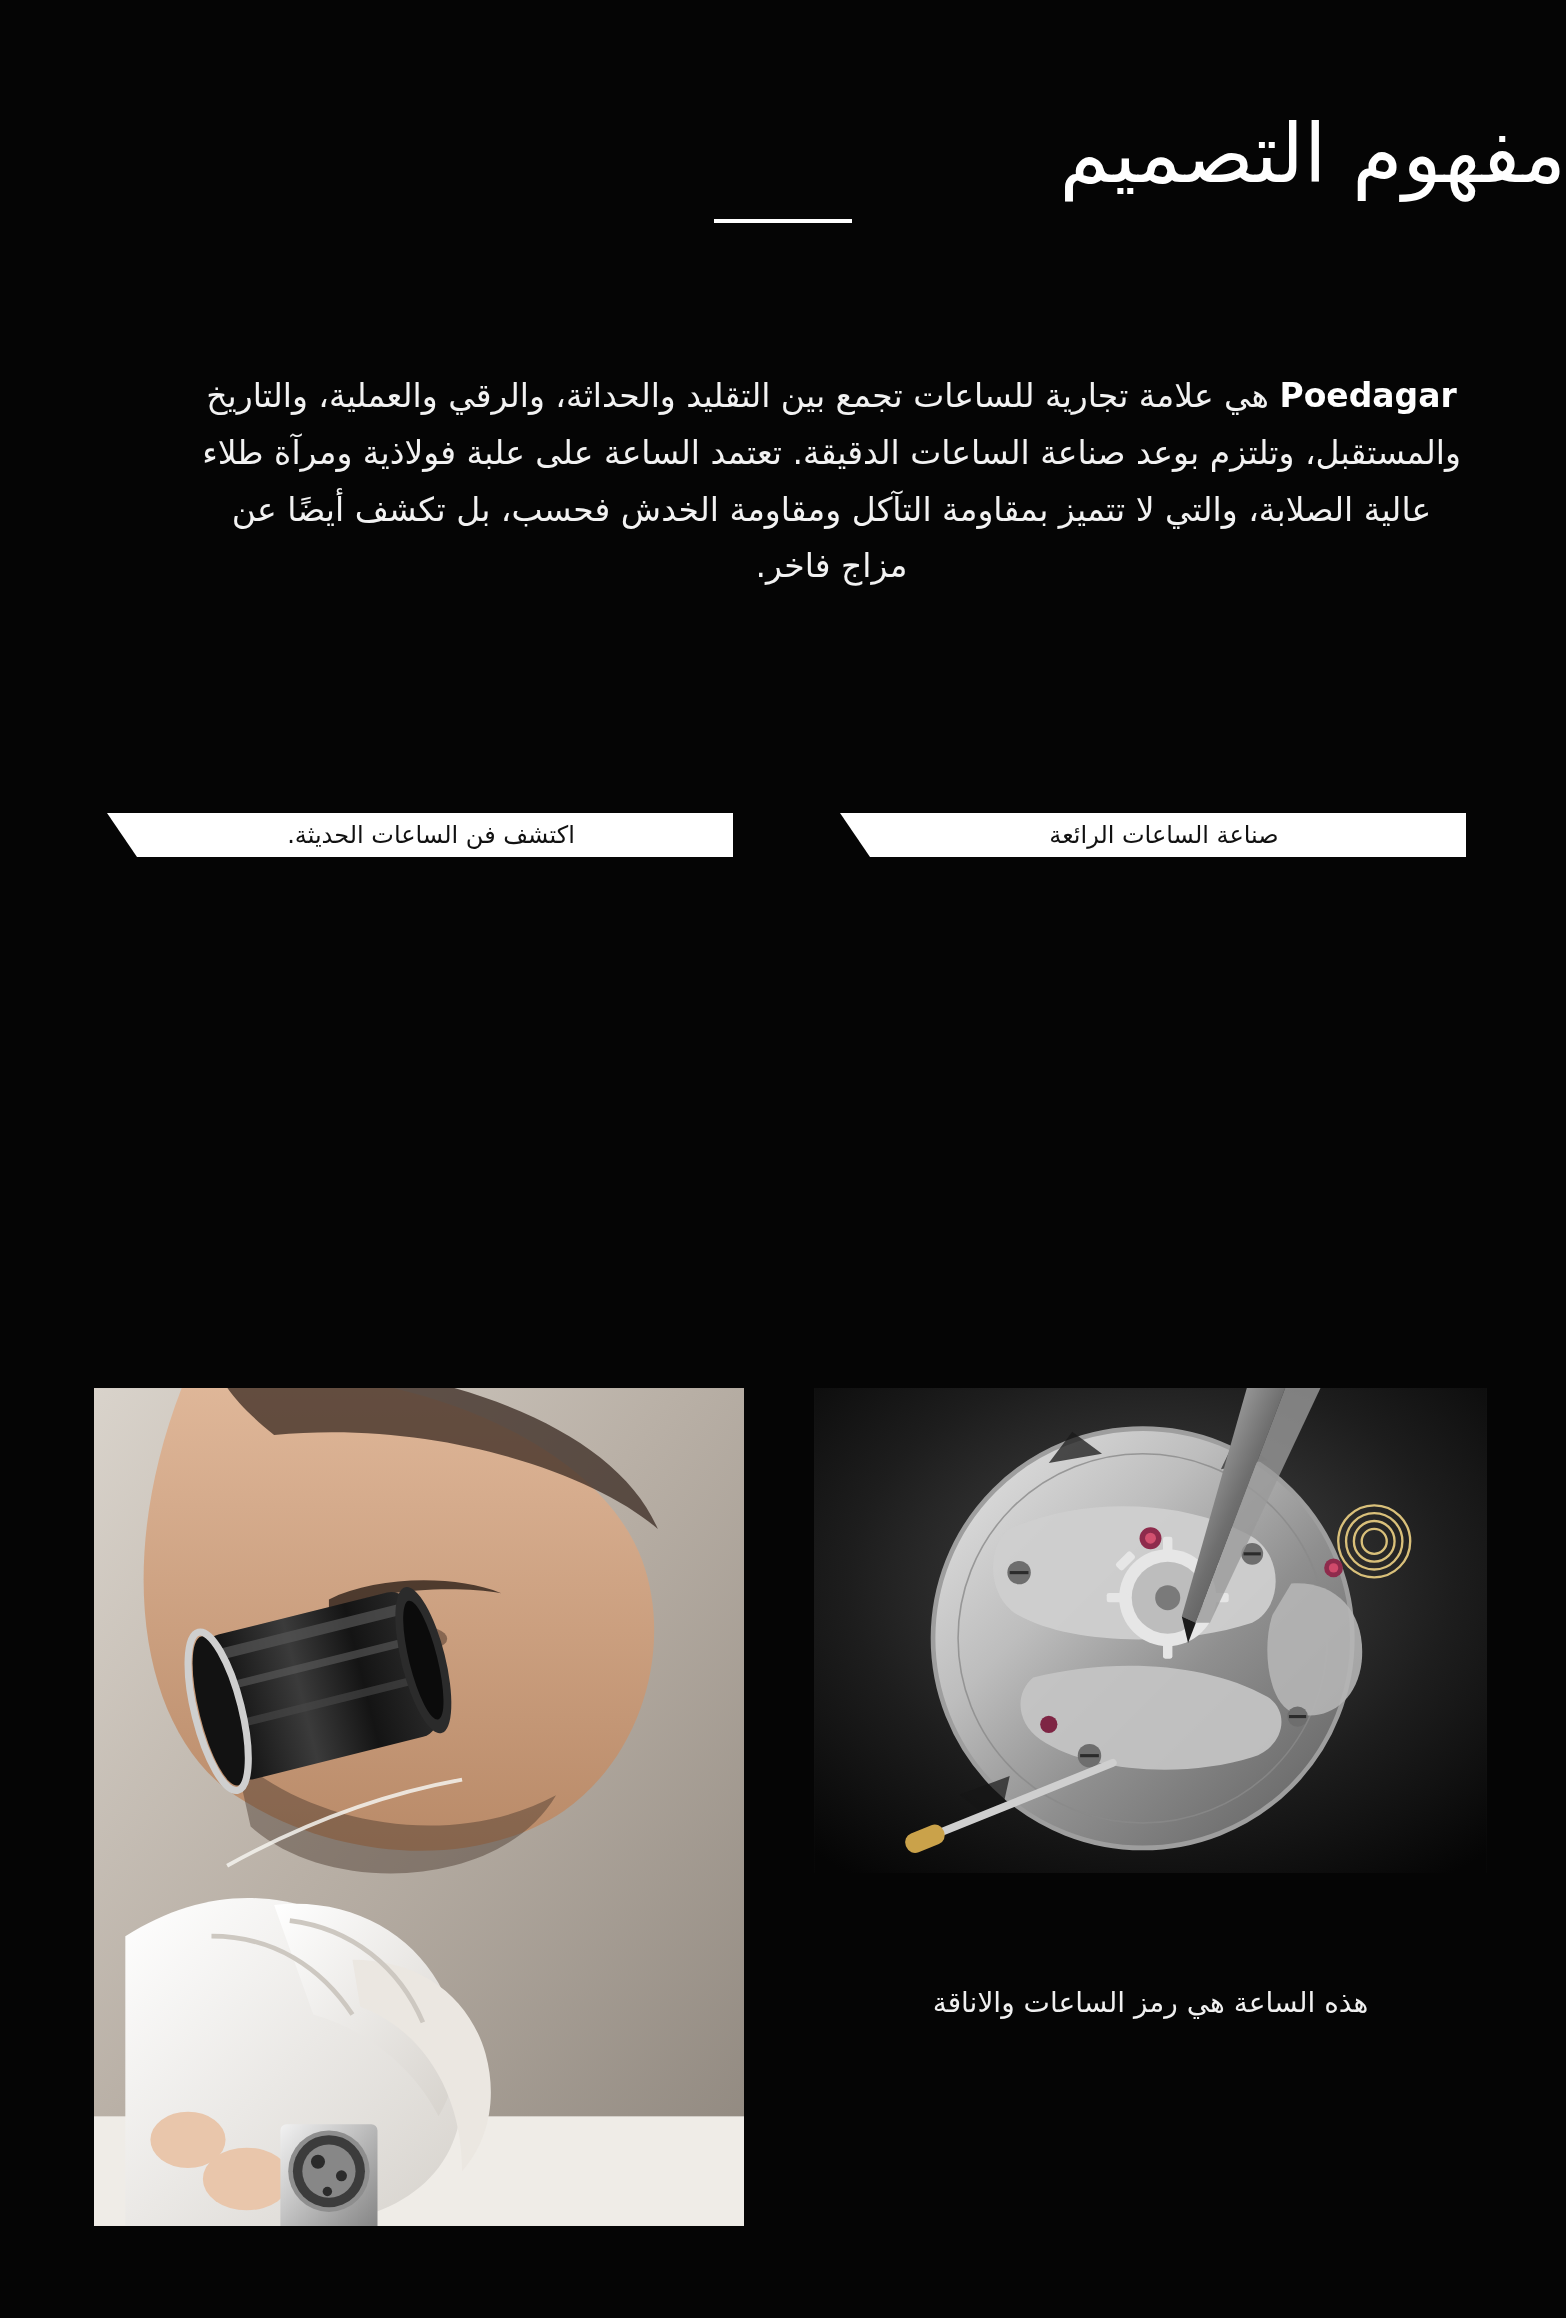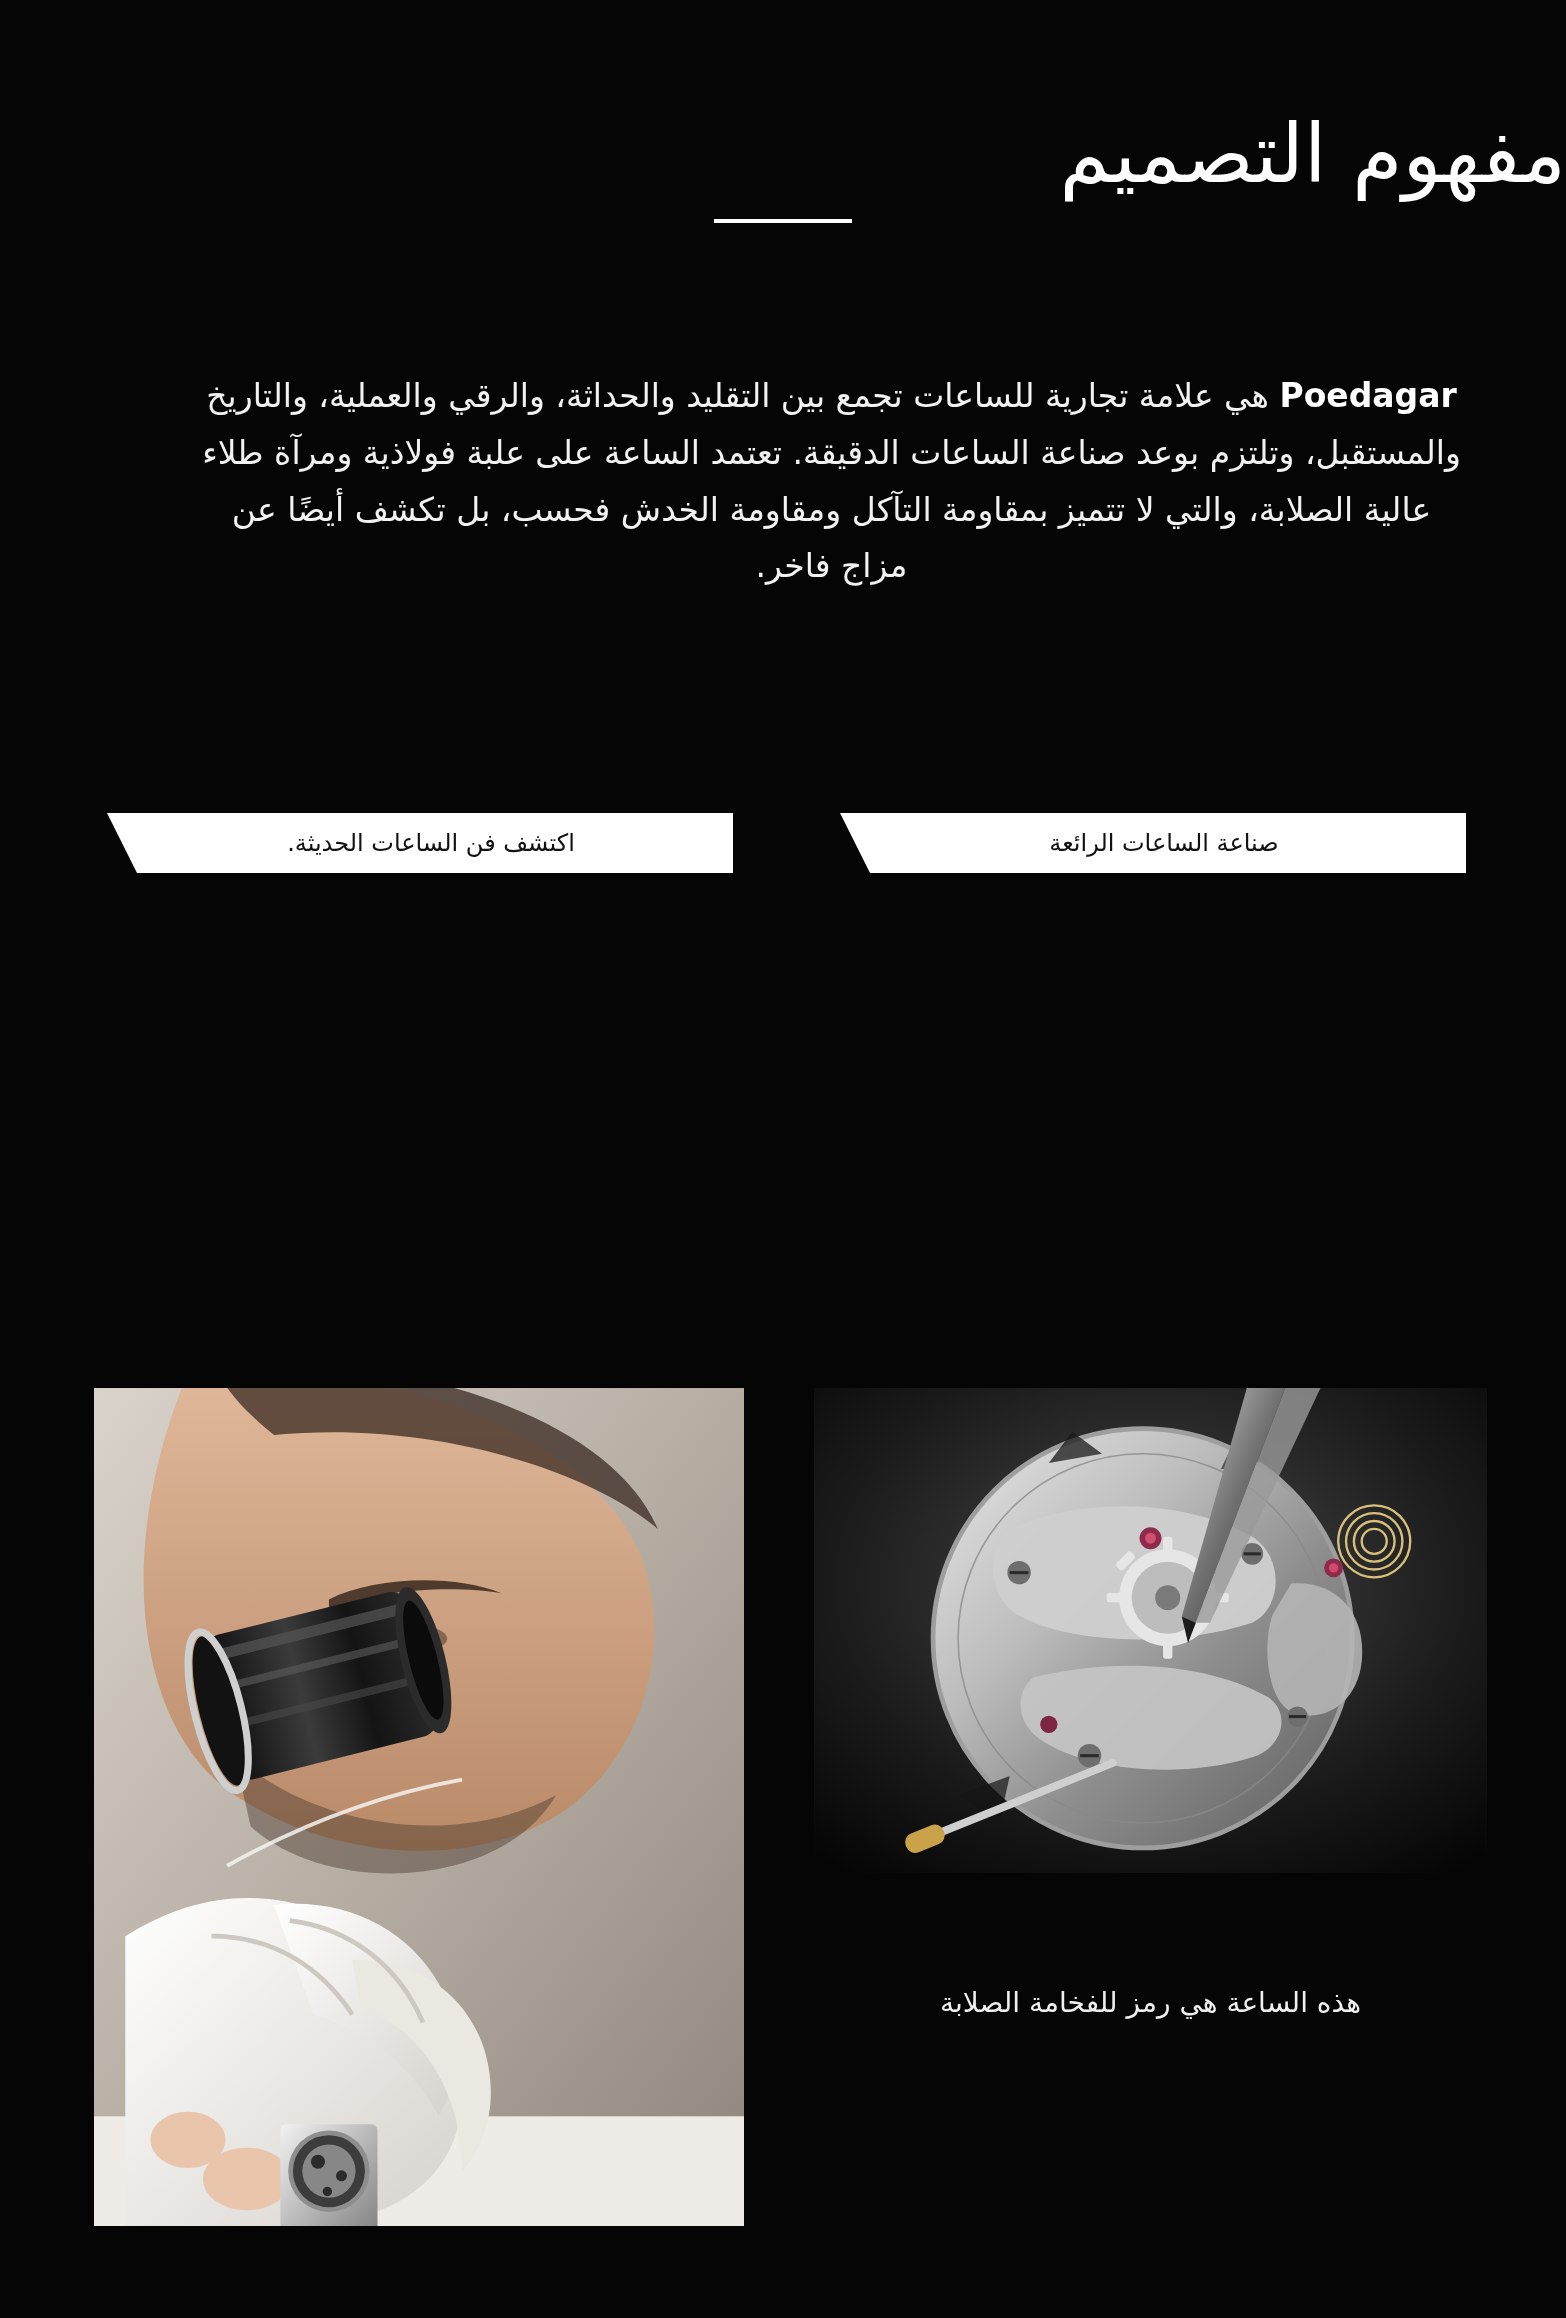--- a/index.html
+++ b/index.html
@@ -68,21 +68,21 @@
     position: absolute;
     top: 813px;
     left: 0;
     width: 1566px;
     height: 72px;
   }
   .ribbon {
     position: absolute;
     background: #ffffff;
     color: #111111;
-    height: 60px;
+    height: 44px;
     display: flex;
     align-items: center;
     justify-content: center;
     direction: rtl;
     font-size: 24px;
     letter-spacing: 0.2px;
   }
   .ribbon-right {
     right: 100px;
     width: 626px;
@@ -326,16 +326,16 @@
         <path d="M470 292 L488 300 L478 326 Z" fill="#1b1b1b"></path>
       </g>
 
       <g transform="rotate(-22 250 540)">
         <rect x="150" y="528" width="250" height="10" rx="5" fill="#cfcfcf"></rect>
         <rect x="110" y="520" width="52" height="26" rx="12" fill="#caa24a"></rect>
       </g>
     </svg>
   </div>
 
-  <div class="caption">هذه الساعة هي رمز للفخامة الصلابة</div>
+  <div class="caption">هذه الساعة هي رمز الساعات والاناقة</div>
 
 </div>
 
 
 </body></html>

